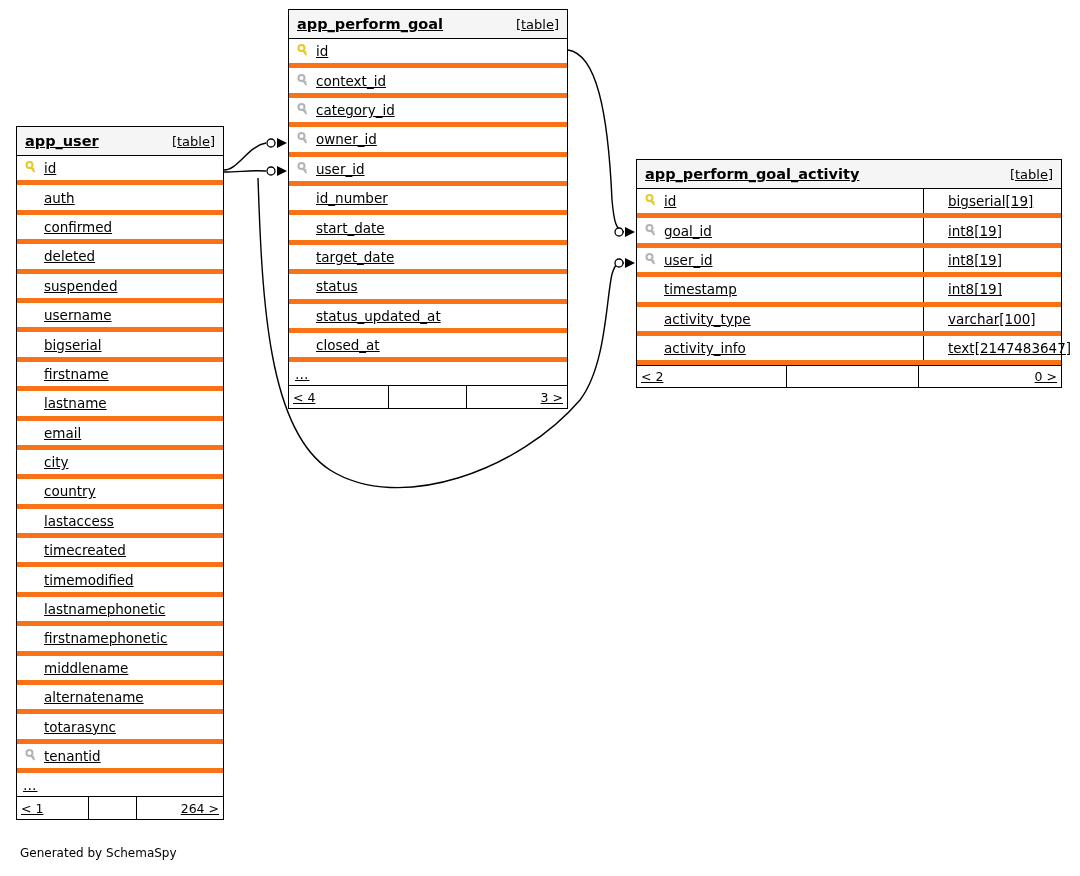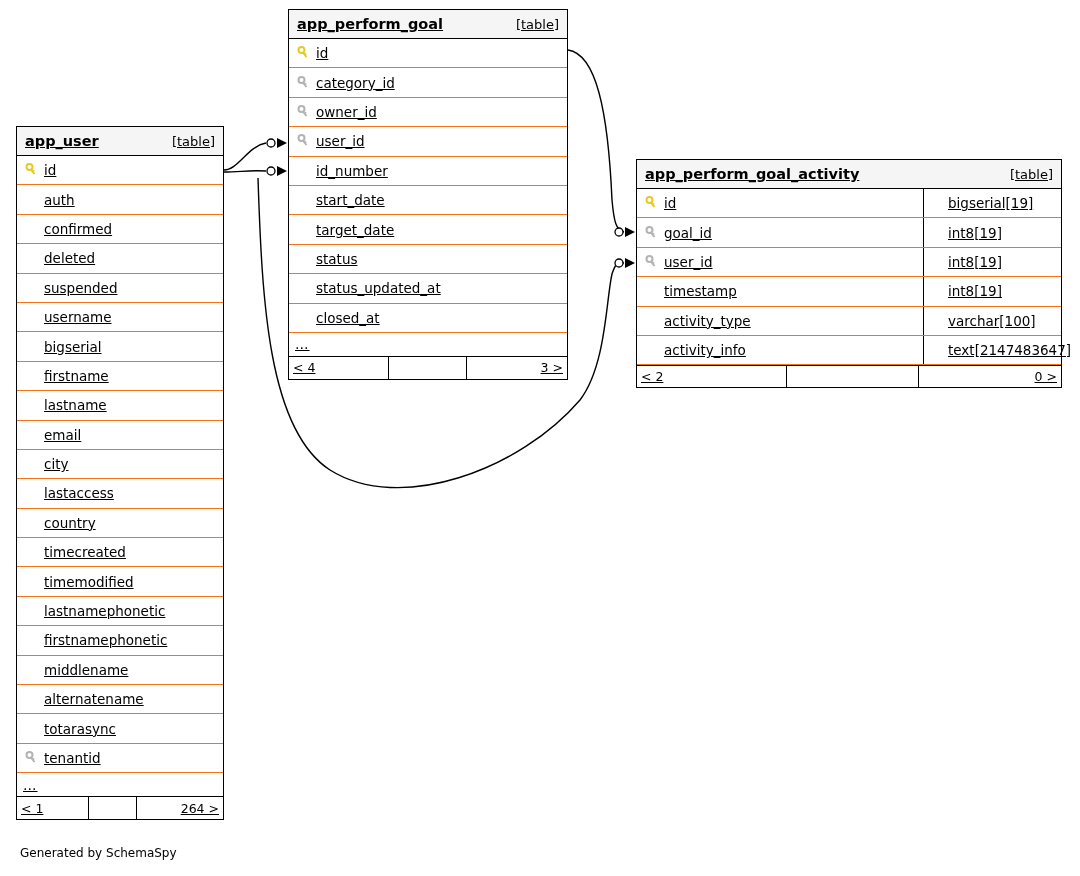--- a/index.html
+++ b/index.html
@@ -48,21 +48,21 @@
   .table-title {
     font-weight: bold;
     font-size: 14.5px;
   }
   .table-tag {
     font-size: 13px;
   }
   .row {
     display: flex;
     align-items: center;
-    border-bottom: 1px solid #f97316;
+    border-bottom: 5px solid #f97316;
     height: 29.4px;
     box-sizing: border-box;
     font-size: 13.5px;
   }
   .row:last-child {
     border-bottom: none;
   }
   .col-name {
     display: flex;
     align-items: center;
@@ -261,27 +261,27 @@
         </div>
       <div class="row">
           <span class="col-name">
             <span class="key-spacer"></span>
             <span>city</span>
           </span>
         </div>
       <div class="row">
           <span class="col-name">
             <span class="key-spacer"></span>
+            <span>country</span>
+          </span>
+        </div>
+      <div class="row">
+          <span class="col-name">
+            <span class="key-spacer"></span>
             <span>lastaccess</span>
-          </span>
-        </div>
-      <div class="row">
-          <span class="col-name">
-            <span class="key-spacer"></span>
-            <span>country</span>
           </span>
         </div>
       <div class="row">
           <span class="col-name">
             <span class="key-spacer"></span>
             <span>timecreated</span>
           </span>
         </div>
       <div class="row">
           <span class="col-name">
@@ -360,20 +360,32 @@
       </div>
       <div class="row">
         <span class="col-name">
           <span class="key-icon">
               <svg width="14" height="14" viewBox="0 0 14 14">
                 <circle cx="4.5" cy="4" r="3" fill="none" stroke="#b3b3b3" stroke-width="2"></circle>
                 <path d="M5.5 6 L9.5 11" stroke="#b3b3b3" stroke-width="2" fill="none"></path>
                 <path d="M7.2 8.5 L9.3 7.6" stroke="#b3b3b3" stroke-width="1.6"></path>
               </svg>
             </span>
+          <span>context_id</span>
+        </span>
+      </div>
+      <div class="row">
+        <span class="col-name">
+          <span class="key-icon">
+              <svg width="14" height="14" viewBox="0 0 14 14">
+                <circle cx="4.5" cy="4" r="3" fill="none" stroke="#b3b3b3" stroke-width="2"></circle>
+                <path d="M5.5 6 L9.5 11" stroke="#b3b3b3" stroke-width="2" fill="none"></path>
+                <path d="M7.2 8.5 L9.3 7.6" stroke="#b3b3b3" stroke-width="1.6"></path>
+              </svg>
+            </span>
           <span>category_id</span>
         </span>
       </div>
       <div class="row">
         <span class="col-name">
           <span class="key-icon">
               <svg width="14" height="14" viewBox="0 0 14 14">
                 <circle cx="4.5" cy="4" r="3" fill="none" stroke="#b3b3b3" stroke-width="2"></circle>
                 <path d="M5.5 6 L9.5 11" stroke="#b3b3b3" stroke-width="2" fill="none"></path>
                 <path d="M7.2 8.5 L9.3 7.6" stroke="#b3b3b3" stroke-width="1.6"></path>

